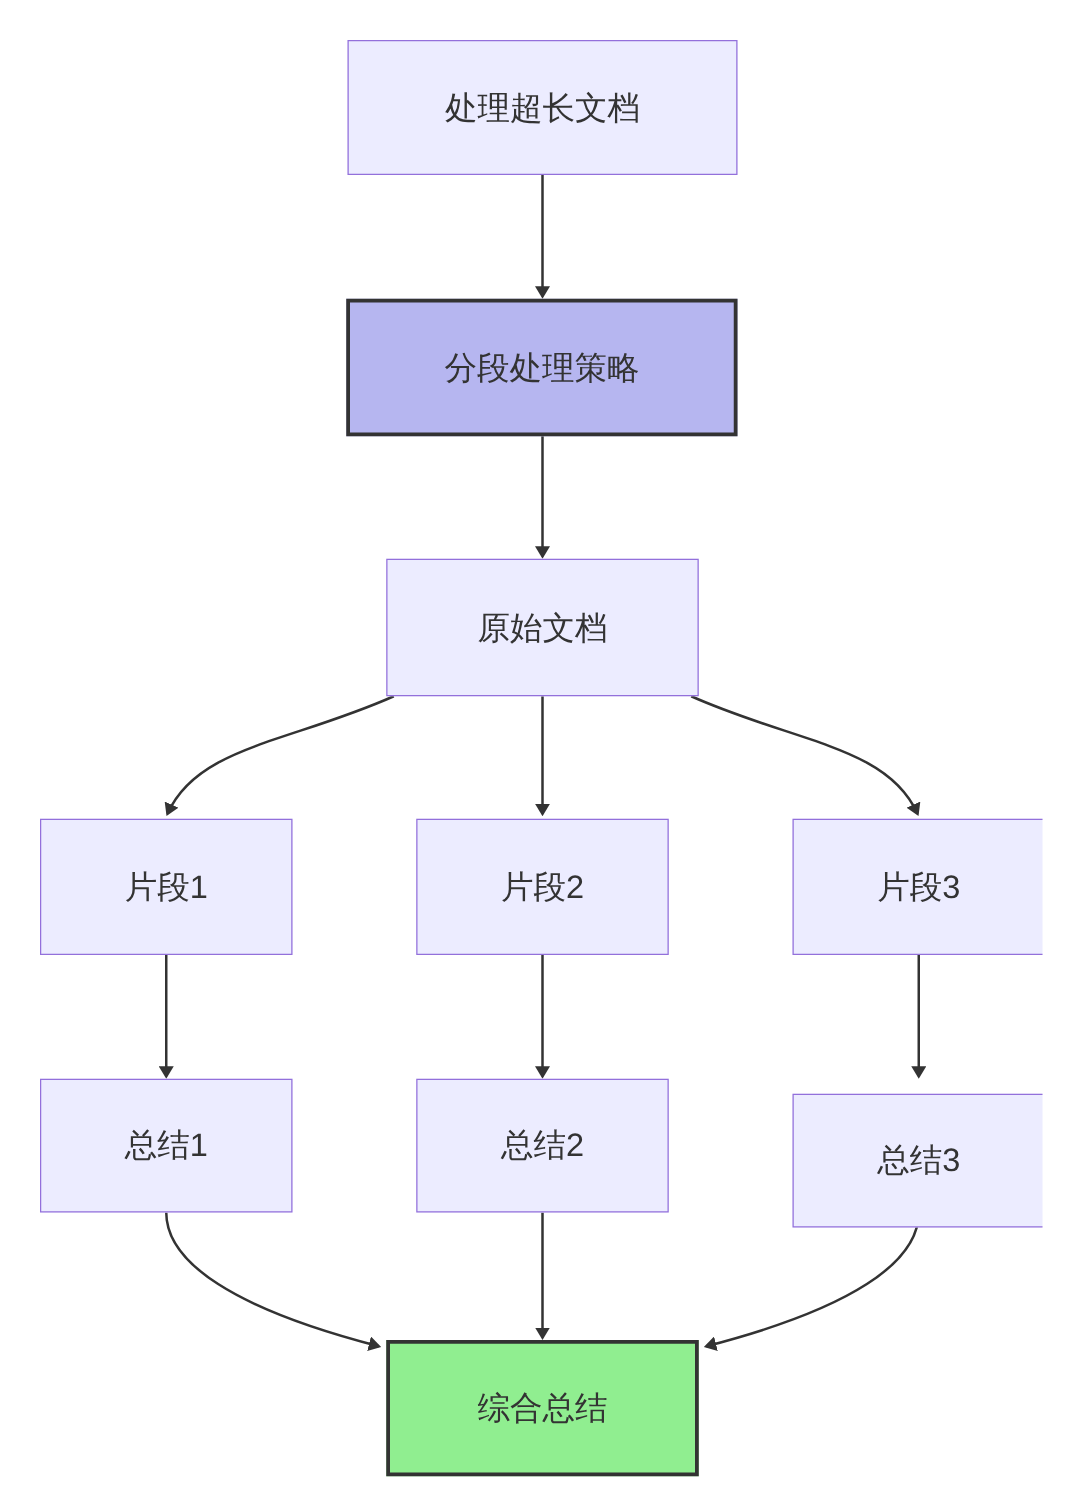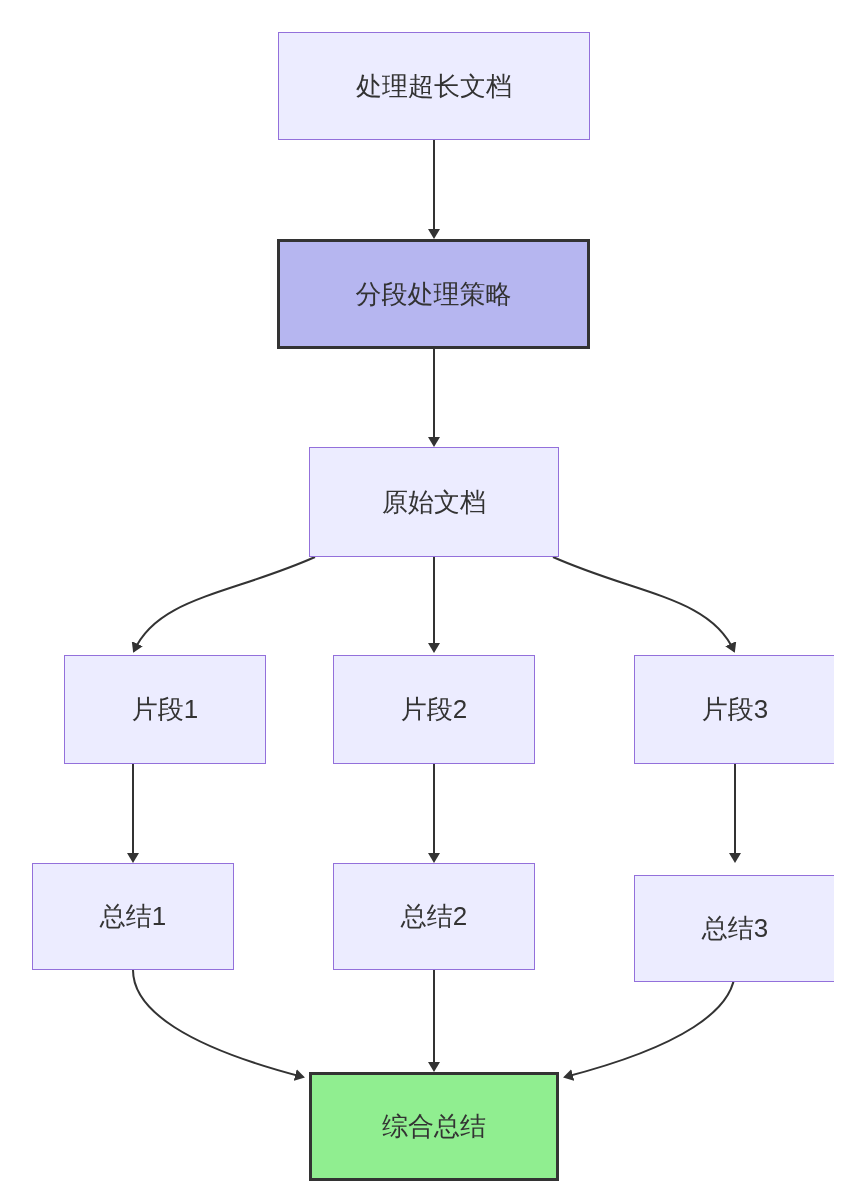--- a/index.html
+++ b/index.html
@@ -32,21 +32,21 @@
     text-align:center;
     white-space:nowrap;
   }
   .node--default{background:var(--node-fill);border:1.5px solid var(--node-border);}
   .node--highlight{background:var(--highlight-fill);border:3.5px solid var(--strong-border);}
   .node--success{background:var(--success-fill);border:3.5px solid var(--strong-border);align-items:center;}
   
   .pos-a {left:278px;top:32px;  width:312px;height:108px;}
   .pos-b {left:277px;top:239px; width:313px;height:110px;}
   .pos-c {left:309px;top:447px; width:250px;height:110px;}
-  .pos-d1{left:32px; top:655px; width:202px;height:109px;margin-left:32px;}
+  .pos-d1{left:32px; top:655px; width:202px;height:109px;}
   .pos-d2{left:333px;top:655px; width:202px;height:109px;}
   .pos-d3{left:634px;top:655px; width:202px;height:109px;align-items:center;}
   .pos-e1{left:32px; top:863px; width:202px;height:107px;justify-content:center;}
   .pos-e2{left:333px;top:863px; width:202px;height:107px;}
   .pos-e3{left:634px;top:863px; width:202px;height:107px;margin-top:12px;}
   .pos-f {left:309px;top:1072px;width:250px;height:109px;}
 </style>
 </head>
 <body>
 

